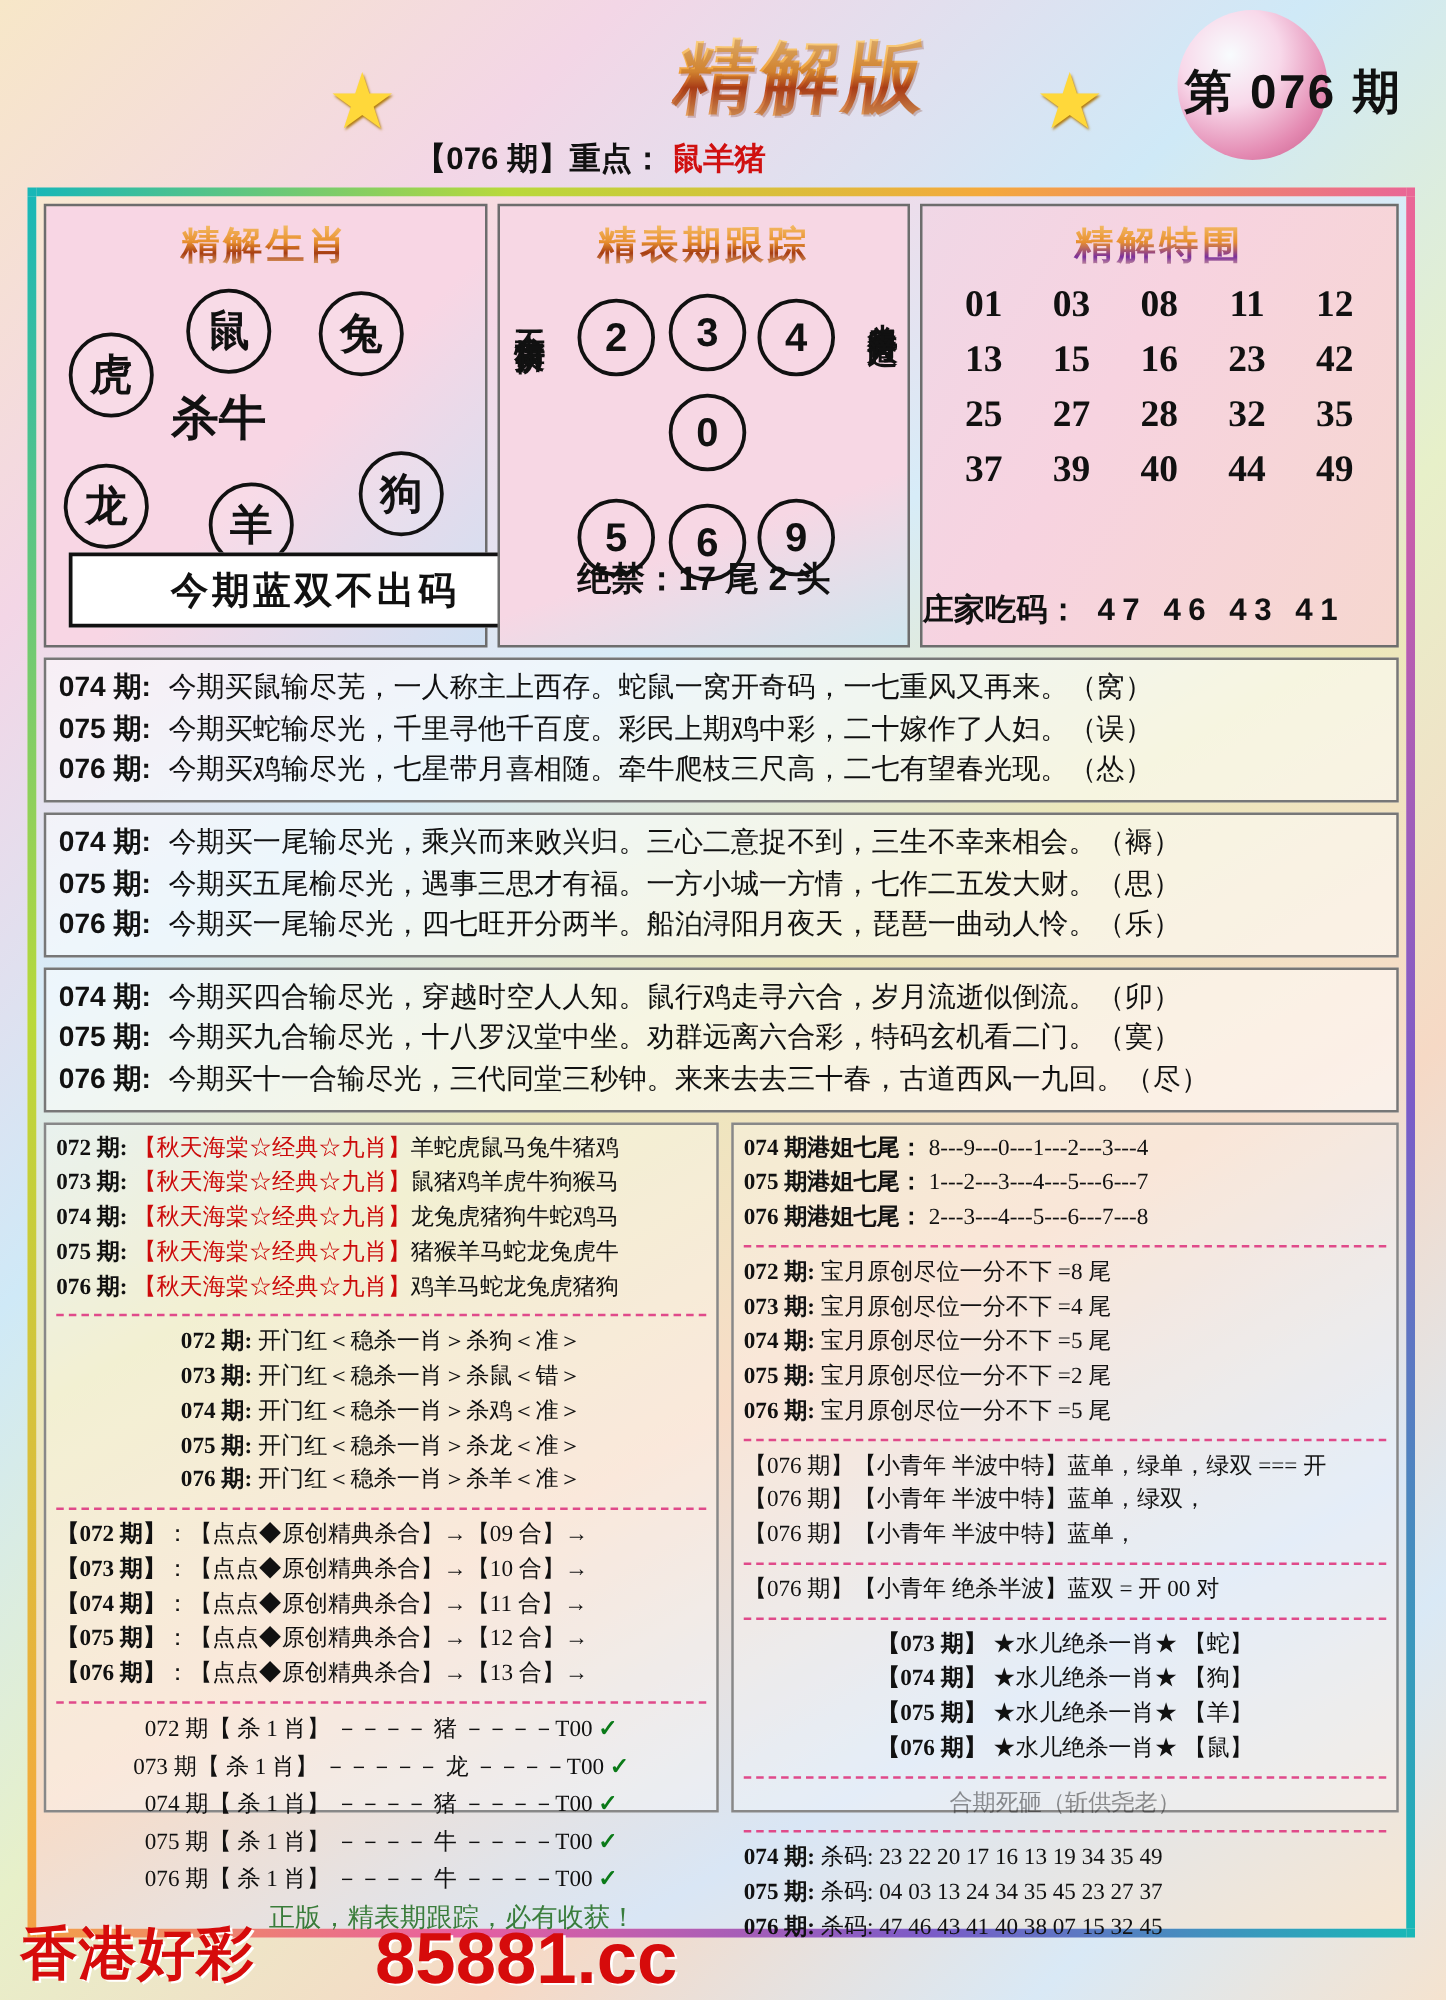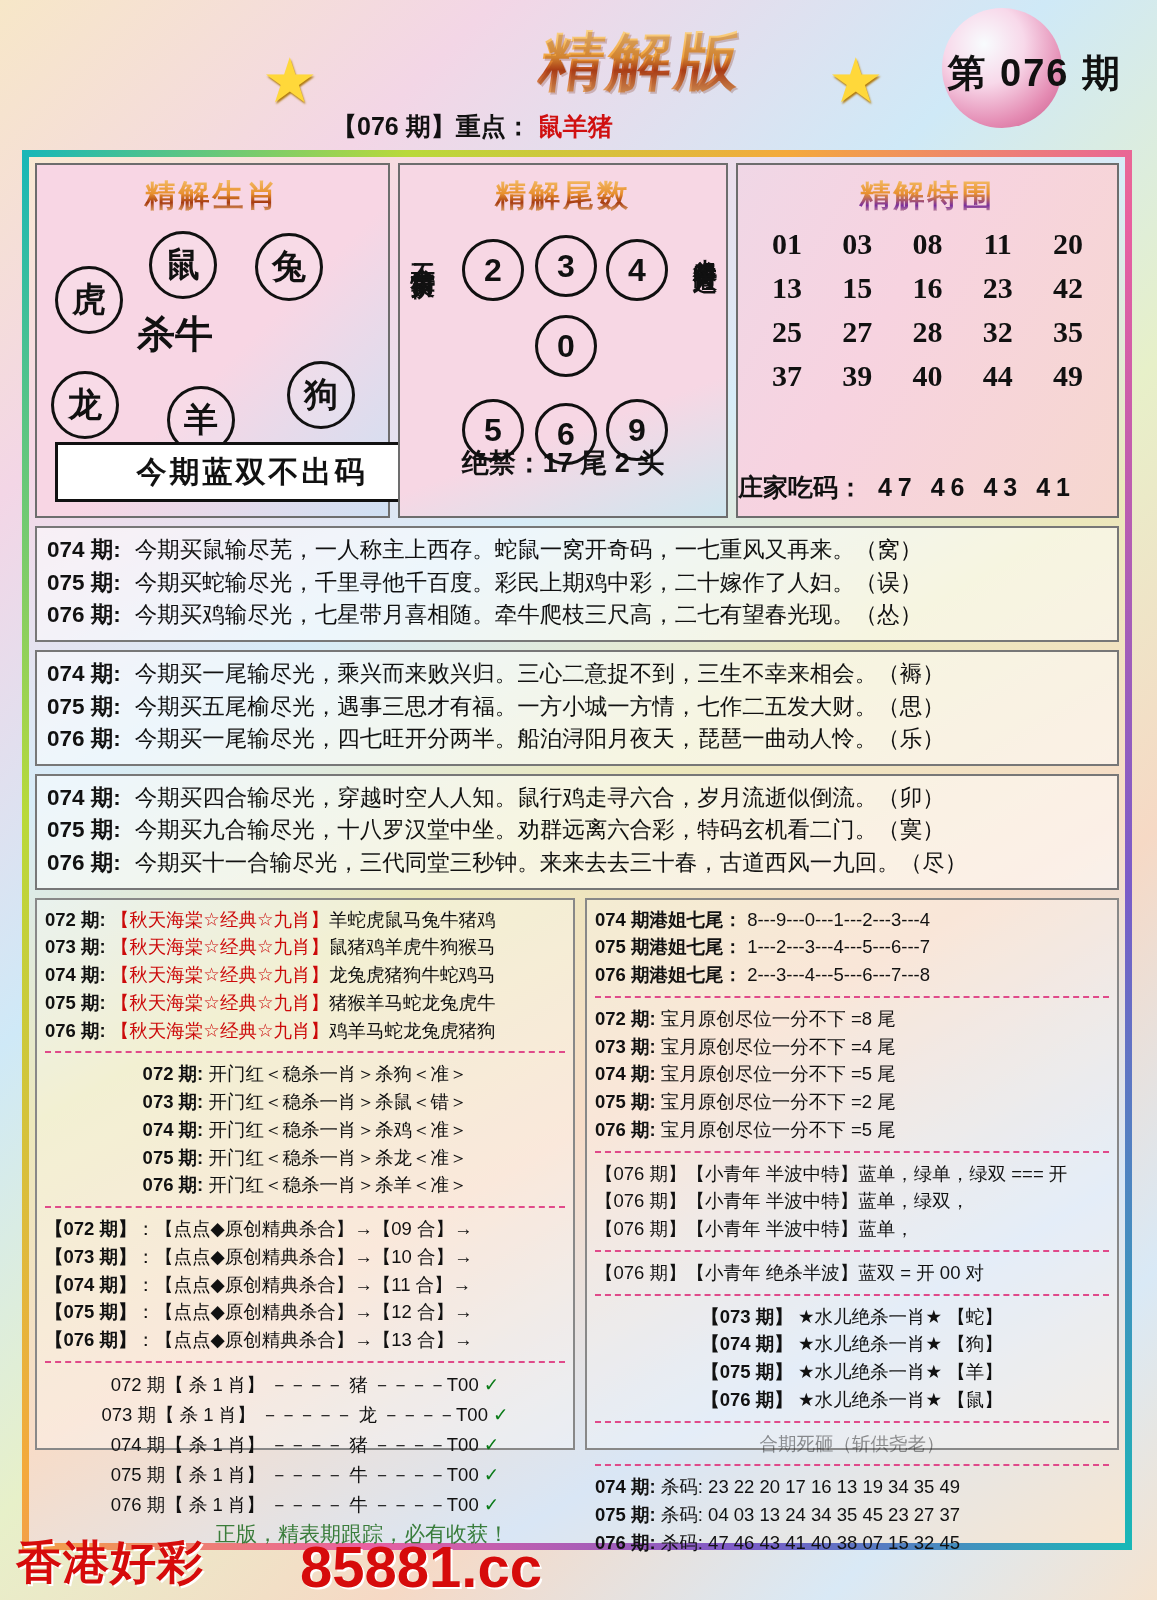--- a/index.html
+++ b/index.html
@@ -89,21 +89,21 @@
   
   .tblock{
     margin-top:8px;border:2px solid #777;background:rgba(255,255,255,.55);
     padding:6px 10px 8px 10px;
   }
   .trow{font-size:22.5px;color:#111;line-height:1.45;white-space:nowrap;}
   .trow .iss{font-weight:bold;}
   .trow .body{margin-left:14px;}
 
   
-  .cols{display:flex;gap:10px;margin-top:8px;height:552px;}
+  .cols{display:flex;gap:10px;margin-top:8px;height:552px;font-family:Liberation Serif, serif;}
   .colL{width:540px;border:2px solid #888;background:rgba(255,255,255,.35);box-sizing:border-box;padding:6px 8px;}
   .colR{flex:1;border:2px solid #888;background:rgba(255,255,255,.30);box-sizing:border-box;padding:6px 8px;position:relative;}
   .sep{height:0;border-top:2px dashed #e04a8a;margin:7px 0;}
   .line{font-size:18.5px;color:#111;line-height:1.5;white-space:nowrap;}
   .line b{font-weight:bold;}
   .red{color:#cc0a0a;}
   .center{text-align:center;}
   .chk{color:#0a7a18;font-weight:bold;}
   .kill-line{font-size:18.5px;color:#111;line-height:1.62;white-space:nowrap;}
 
@@ -153,21 +153,21 @@
             <div class="zd" style="left:218px;top:12px;">兔</div>
             <div class="zkill" style="left:100px;top:88px;">杀牛</div>
             <div class="zd" style="left:14px;top:150px;">龙</div>
             <div class="zd" style="left:130px;top:165px;">羊</div>
             <div class="zd" style="left:250px;top:140px;">狗</div>
           </div>
           <div class="blue-note">今期蓝双不出码</div>
         </div>
 
         <div class="panel p2">
-          <div class="ptitle">精解尾数</div>
+          <div class="ptitle">精表期跟踪</div>
           <div class="tail-area">
             <div class="vtext" style="left:10px;top:28px;height:200px;">不二离情莫折伊</div>
             <div class="vtext" style="right:8px;top:22px;height:215px;">未曾得向行人道</div>
             <div class="tball" style="left:62px;top:22px;">2</div>
             <div class="tball" style="left:135px;top:18px;">3</div>
             <div class="tball" style="left:206px;top:22px;">4</div>
             <div class="tball" style="left:135px;top:98px;">0</div>
             <div class="tball" style="left:62px;top:182px;">5</div>
             <div class="tball" style="left:135px;top:186px;">6</div>
             <div class="tball" style="left:206px;top:182px;">9</div>
@@ -175,21 +175,21 @@
           </div>
         </div>
 
         <div class="panel p3">
           <div class="ptitle">精解特围</div>
           <div class="numgrid">
             <div>01</div>
             <div>03</div>
             <div>08</div>
             <div>11</div>
-            <div>20</div>
+            <div>12</div>
             <div>13</div>
             <div>15</div>
             <div>16</div>
             <div>23</div>
             <div>42</div>
             <div>25</div>
             <div>27</div>
             <div>28</div>
             <div>32</div>
             <div>35</div>

